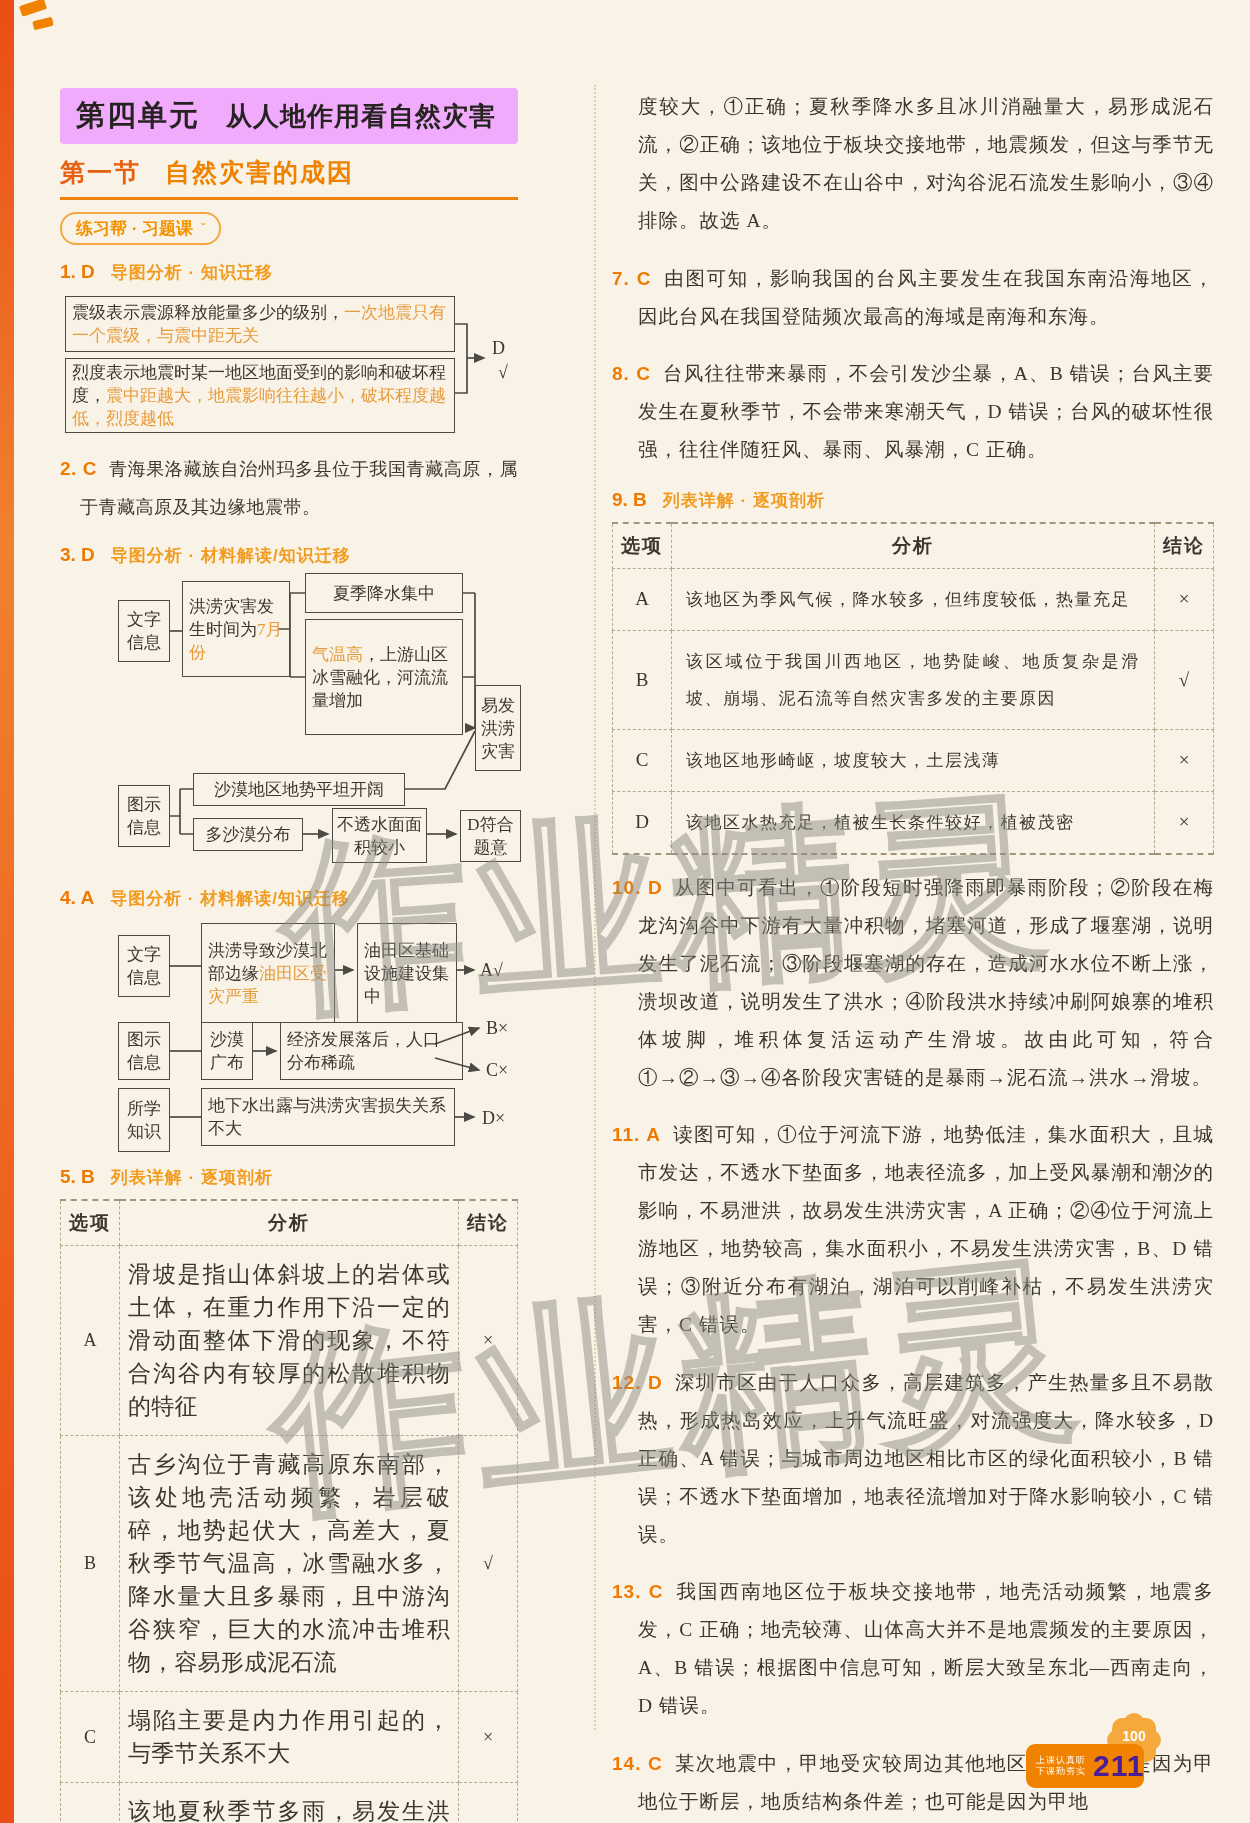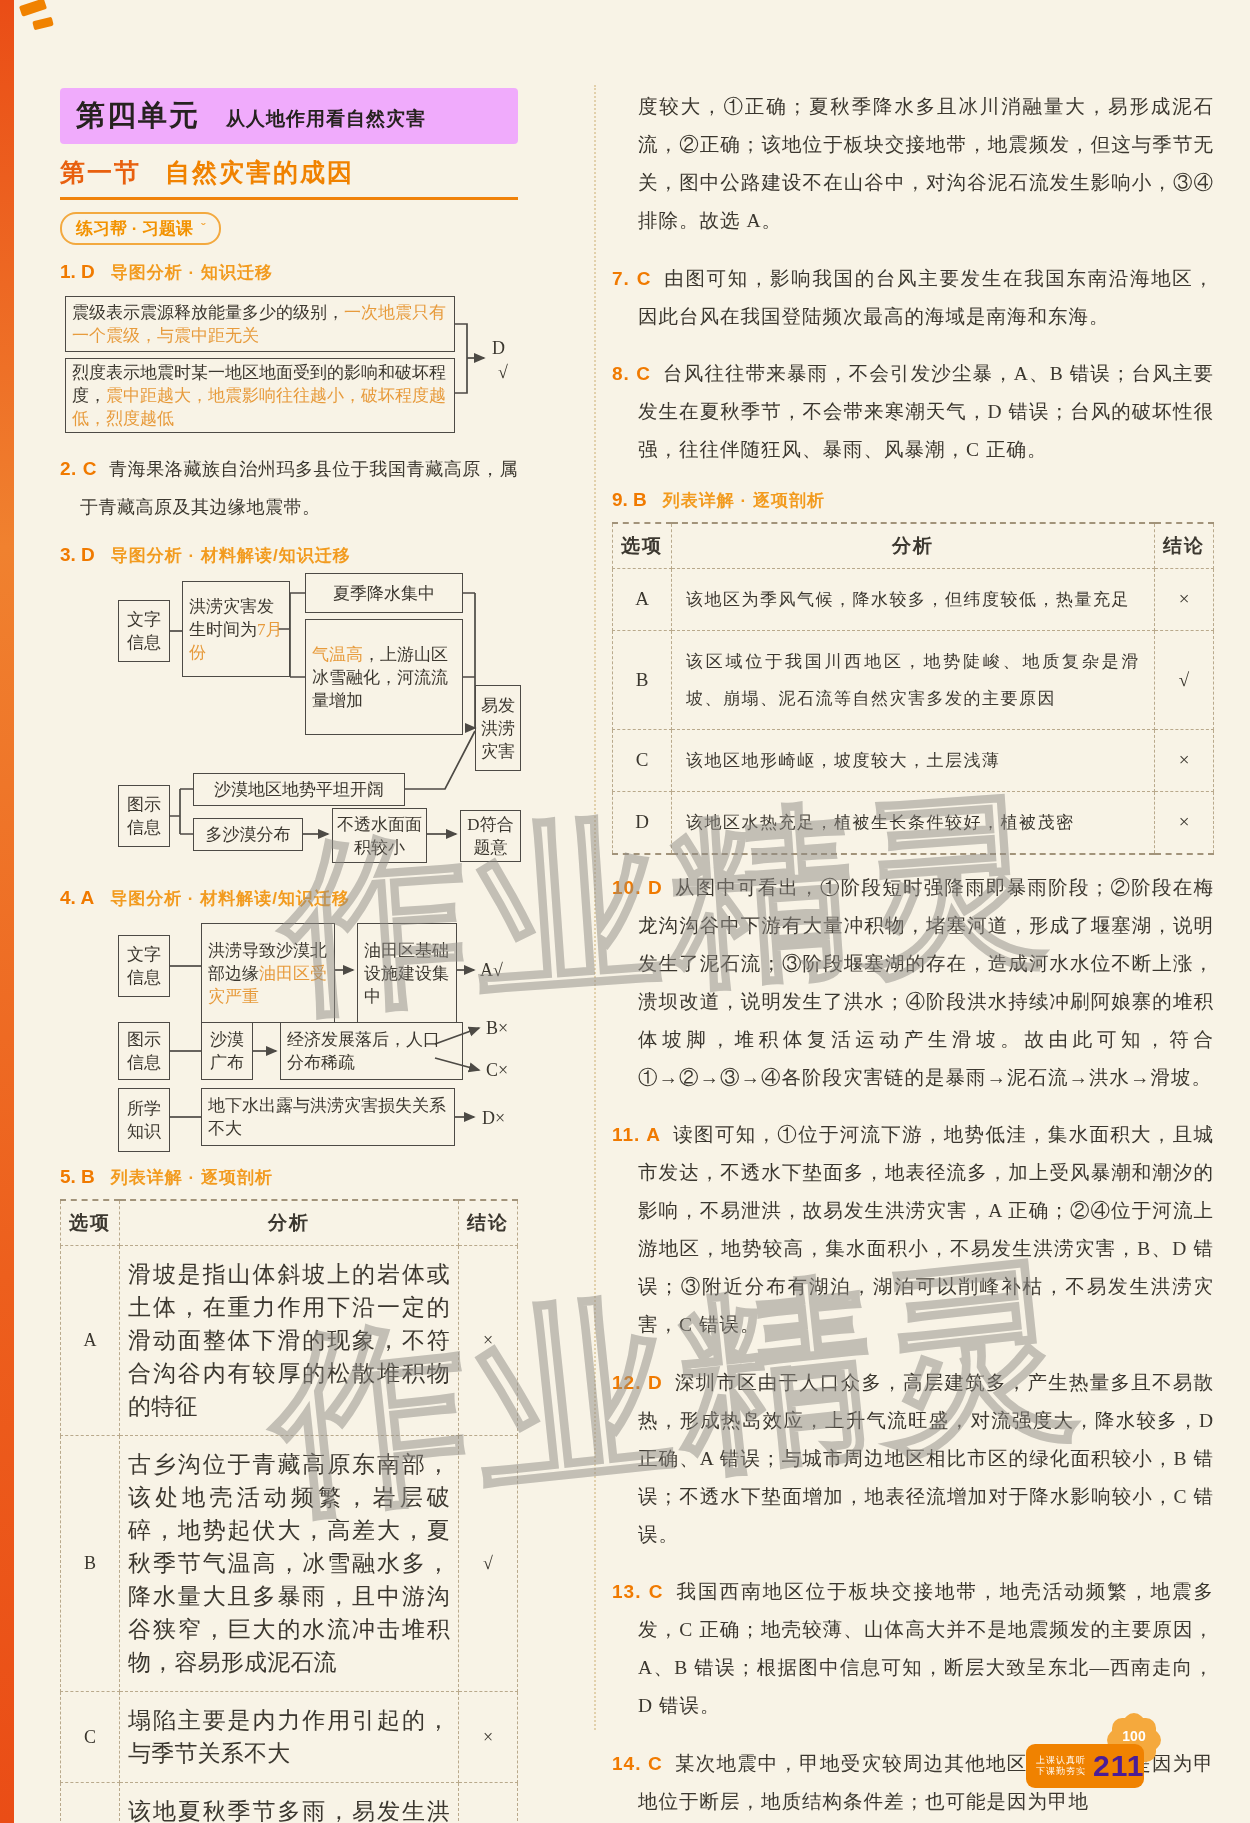--- a/index.html
+++ b/index.html
@@ -19,21 +19,21 @@
   .col-divider{position:absolute;left:594px;top:85px;height:1645px;border-left:2px dotted #e2d0ab;}
 
   .col{position:absolute;top:88px;}
   .col-left{left:60px;width:458px;}
   .col-right{left:612px;width:602px;}
 
   
   .banner{background:#f0abfc;border-radius:4px;padding:8px 16px;display:flex;align-items:baseline;gap:26px;
     font-family:"Liberation Sans","DejaVu Sans",sans-serif;}
   .banner .unit{font-size:29px;font-weight:bold;color:#262220;letter-spacing:2px;}
-  .banner .utitle{font-size:19px;font-weight:bold;color:#262220;letter-spacing:1px;}
+  .banner .utitle{font-size:26px;font-weight:bold;color:#262220;letter-spacing:1px;}
   .section-line{margin-top:12px;display:flex;align-items:baseline;gap:24px;
     font-family:"Liberation Sans","DejaVu Sans",sans-serif;}
   .section-line .slabel{font-size:25px;font-weight:bold;color:#e8600f;letter-spacing:2px;}
   .section-line .stitle{font-size:25px;font-weight:bold;color:#f08200;letter-spacing:2px;}
   .section-rule{margin-top:8px;border-top:3px solid #f0820a;width:100%;}
   .pill{margin-top:12px;display:inline-flex;align-items:center;gap:8px;
     border:2px solid #f3a93f;border-radius:16px;padding:3px 14px;
     color:#f29200;font-size:17px;font-family:"Liberation Sans","DejaVu Sans",sans-serif;font-weight:bold;}
   .pill .chev{font-size:13px;color:#f3a93f;}
 

